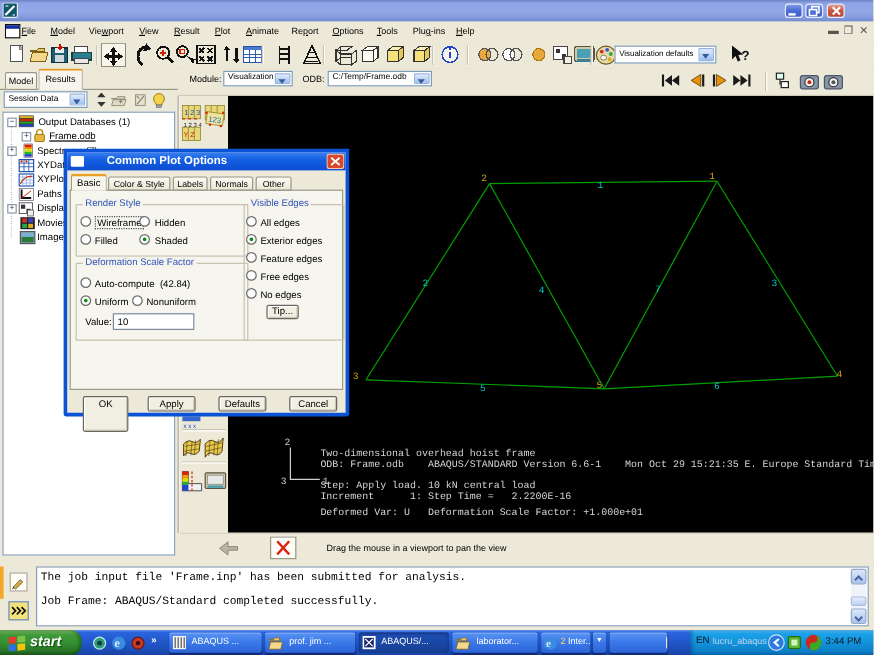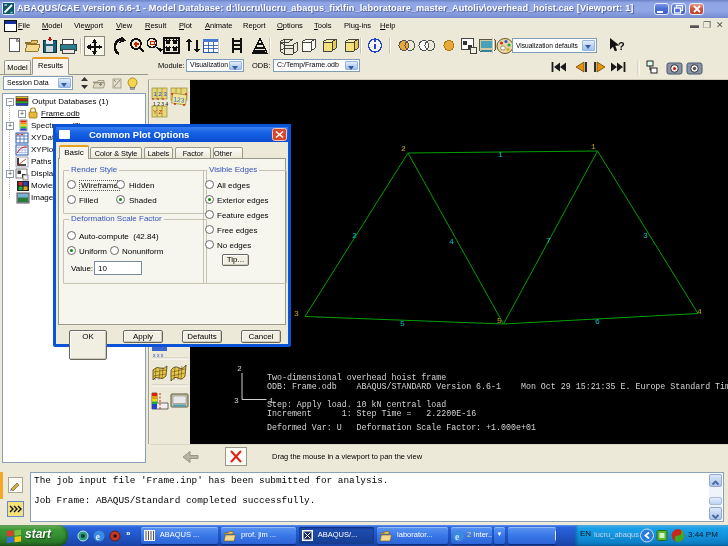--- a/index.html
+++ b/index.html
@@ -69,21 +69,20 @@
 </head>
 <body>
 <div id="app">
 
   <div class="abs" id="titlebar"></div>
   <svg class="abs" style="left:2px;top:2px" width="14" height="14">
     <rect x="0.5" y="0.5" width="12" height="12" fill="#10566a" stroke="#e8eef8" stroke-width="1" rx="1"></rect>
     <path d="M2.5 10.5 L10 3" stroke="#fff" stroke-width="1.8" fill="none"></path>
     <path d="M2.5 3 l2.5 0 M8.5 10.5 l2 0" stroke="#bcd" stroke-width="1.4"></path>
   </svg>
-  <div class="abs" id="titletxt">ABAQUS/CAE Version 6.6-1 - Model Database: d:\lucru\lucru_abaqus_fix\fin_laboratoare_master_Autoliv\overhead_hoist.cae [Viewport: 1]</div>
   <div class="abs winbtn" style="left:654px;"><svg width="13" height="10">
         <rect x="2" y="7" width="6" height="2" fill="#fff"></rect>
       </svg></div>
   <div class="abs winbtn" style="left:671px;"><svg width="13" height="10">
         <rect x="4.5" y="1.5" width="6" height="5" fill="none" stroke="#fff" stroke-width="1.3"></rect>
         <rect x="2.5" y="4" width="6" height="5" fill="#4d6fd6" stroke="#fff" stroke-width="1.3"></rect>
       </svg></div>
   <div class="abs winbtn" style="left:689px;background:linear-gradient(180deg,#e8a08e 0%,#cc5742 45%,#b84430 100%);"><svg width="14" height="10">
         <path d="M4 2 l6 6 m0-6 l-6 6" stroke="#fff" stroke-width="1.8"></path>
       </svg></div>
@@ -508,22 +507,22 @@
     <div class="abs" style="left:73px;top:129px;font-size:9.5px;font-weight:bold;color:#fff;margin-left:16px;">Common Plot Options</div>
     <svg class="abs" style="left:272px;top:128px" width="15" height="13">
       <rect x="0.5" y="0.5" width="14" height="12" rx="2" fill="#d6492e" stroke="#f4c4b4"></rect>
       <path d="M4 3.5 l7 6 m0-6 l-7 6" stroke="#fff" stroke-width="1.5"></path>
     </svg>
 
     <div class="abs" style="left:58px;top:158px;width:228px;height:167px;background:#f6f5ee;border:1px solid #9a9a8a;box-sizing:border-box;"></div>
     <div class="abs" style="left:59px;top:145px;width:30px;height:14px;background:#f6f5ee;border:1px solid #9a9a8a;border-bottom:none;border-top:2px solid #e8a020;border-radius:2px 2px 0 0;font-size:8px;text-align:center;line-height:12px;box-sizing:border-box;">Basic</div>
     <div class="abs" style="left:90px;top:147px;width:52px;height:12px;background:linear-gradient(180deg,#fcfbf6,#eae7d6);border:1px solid #9a9a8a;border-radius:2px 2px 0 0;font-size:7.3px;text-align:center;line-height:11px;box-sizing:border-box;">Color &amp; Style</div>
     <div class="abs" style="left:144px;top:147px;width:29px;height:12px;background:linear-gradient(180deg,#fcfbf6,#eae7d6);border:1px solid #9a9a8a;border-radius:2px 2px 0 0;font-size:7.3px;text-align:center;line-height:11px;box-sizing:border-box;">Labels</div>
-    <div class="abs" style="left:175px;top:147px;width:36px;height:12px;background:linear-gradient(180deg,#fcfbf6,#eae7d6);border:1px solid #9a9a8a;border-radius:2px 2px 0 0;font-size:7.3px;text-align:center;line-height:11px;box-sizing:border-box;">Factor</div>
-    <div class="abs" style="left:213px;top:147px;width:30px;height:12px;background:linear-gradient(180deg,#fcfbf6,#eae7d6);border:1px solid #9a9a8a;border-radius:2px 2px 0 0;font-size:7.3px;line-height:11px;box-sizing:border-box;">Other</div>
+    <div class="abs" style="left:175px;top:147px;width:36px;height:12px;background:linear-gradient(180deg,#fcfbf6,#eae7d6);border:1px solid #9a9a8a;border-radius:2px 2px 0 0;font-size:7.3px;text-align:center;line-height:11px;box-sizing:border-box;">Normals</div>
+    <div class="abs" style="left:213px;top:147px;width:30px;height:12px;background:linear-gradient(180deg,#fcfbf6,#eae7d6);border:1px solid #9a9a8a;border-radius:2px 2px 0 0;font-size:7.3px;text-align:center;line-height:11px;box-sizing:border-box;">Other</div>
 
     <div class="grp" style="left:63px;top:170px;width:142px;height:42px"></div>
     <div class="grplbl" style="left:69px;top:165px">Render Style</div>
     <div class="radio" style="left:67px;top:180px"></div>
     <div class="rlbl" style="left:79px;top:180px;border:1px dotted #555;padding:0 1px">Wireframe</div>
     <div class="radio" style="left:116px;top:180px"></div>
     <div class="rlbl" style="left:129px;top:181px">Hidden</div>
     <div class="radio" style="left:67px;top:195px"></div>
     <div class="rlbl" style="left:79px;top:196px">Filled</div>
     <div class="radio sel" style="left:116px;top:195px"></div>
@@ -531,21 +530,21 @@
 
     <div class="grp" style="left:63px;top:219px;width:142px;height:63px"></div>
     <div class="grplbl" style="left:69px;top:214px">Deformation Scale Factor</div>
     <div class="radio" style="left:67px;top:231px"></div>
     <div class="rlbl" style="left:79px;top:232px">Auto-compute&nbsp;&nbsp;(42.84)</div>
     <div class="radio sel" style="left:67px;top:246px"></div>
     <div class="rlbl" style="left:79px;top:247px">Uniform</div>
     <div class="radio" style="left:110px;top:246px"></div>
     <div class="rlbl" style="left:122px;top:247px">Nonuniform</div>
     <div class="rlbl" style="left:71px;top:264px">Value:</div>
-    <div class="abs" style="left:94px;top:261px;width:48px;height:14px;background:#fff;border:1px solid #7a8a9a;box-sizing:border-box;font-size:8px;padding:2px 0 0 3px;">10</div>
+    <div class="abs" style="left:94px;top:261px;width:68px;height:14px;background:#fff;border:1px solid #7a8a9a;box-sizing:border-box;font-size:8px;padding:2px 0 0 3px;">10</div>
 
     <div class="grp" style="left:203px;top:170px;width:82px;height:112px"></div>
     <div class="grplbl" style="left:207px;top:165px">Visible Edges</div>
     <div class="radio" style="left:205px;top:180px"></div>
     <div class="rlbl" style="left:217px;top:181px">All edges</div>
     <div class="radio sel" style="left:205px;top:195px"></div>
     <div class="rlbl" style="left:217px;top:196px">Exterior edges</div>
     <div class="radio" style="left:205px;top:210px"></div>
     <div class="rlbl" style="left:217px;top:211px">Feature edges</div>
     <div class="radio" style="left:205px;top:225px"></div>

